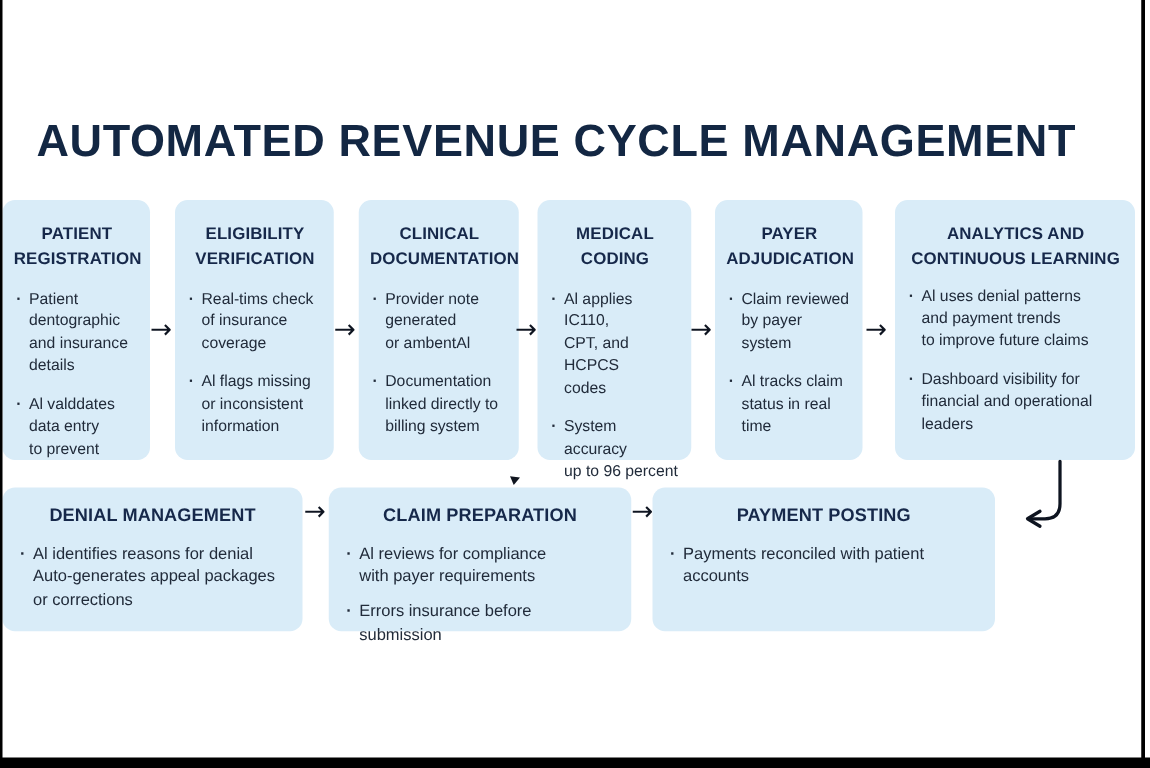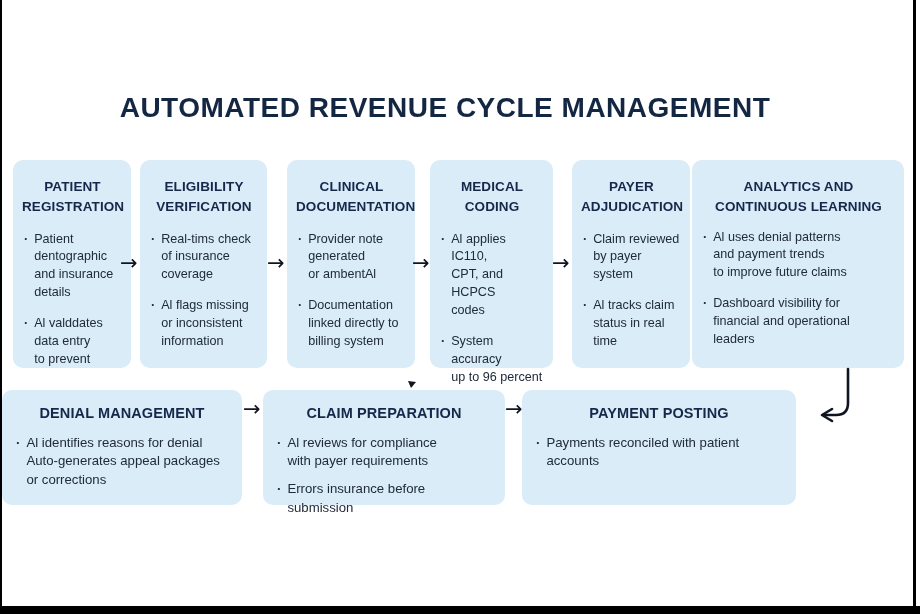--- a/index.html
+++ b/index.html
@@ -2,21 +2,21 @@
 <html><head>
 <meta charset="utf-8">
 <style>
   html,body{margin:0;padding:0;background:#ffffff;}
   #stage{
     position:relative;width:920px;height:614px;background:#ffffff;
     font-family:"Liberation Sans","DejaVu Sans",sans-serif;overflow:hidden;
   }
   .page-title{
     position:absolute;left:0;top:92px;width:890px;text-align:center;
-    font-size:28px;font-weight:bold;letter-spacing:0.5px;color:#132743;
+    font-size:36px;font-weight:bold;letter-spacing:0.5px;color:#132743;
     white-space:nowrap;
   }
   .flow-box{
     position:absolute;background:#d9ecf8;border-radius:10px;box-sizing:border-box;
   }
   .top-box{top:160px;height:208px;padding:17px 8px 0 9px;}
   .bot-box{top:390px;height:115px;padding:13px 12px 0 12px;}
   .box-title{
     text-align:center;font-weight:bold;color:#16284a;font-size:13.5px;
     line-height:1.5;white-space:pre-line;letter-spacing:0.1px;
@@ -38,21 +38,21 @@
   .edge{position:absolute;background:#000000;}
   svg{display:block;}
 </style>
 </head>
 <body>
 
 <div id="stage">
 
   <div class="page-title">AUTOMATED REVENUE CYCLE MANAGEMENT</div>
 
-  <div class="flow-box top-box" style="left:13px;width:118px;">
+  <div class="flow-box top-box" style="left:2px;width:118px;">
     <div class="box-title">PATIENT
 REGISTRATION</div>
     <div class="bullets">
       <div class="bullet">
           <span class="dot">·</span>
           <span class="txt">Patient
 dentographic
 and insurance
 details</span>
         </div>
@@ -142,21 +142,21 @@
           <span class="dot">·</span>
           <span class="txt">Al tracks claim
 status in real
 time</span>
         </div>
     </div>
   </div>
 
   <div class="flow-arrow" style="left:692px;top:253px;">→</div>
 
-  <div class="flow-box top-box" style="left:692px;width:212px;">
+  <div class="flow-box top-box" style="left:716px;width:192px;">
     <div class="box-title">ANALYTICS AND
 CONTINUOUS LEARNING</div>
     <div class="bullets" style="margin-top:11px;">
       <div class="bullet">
           <span class="dot">·</span>
           <span class="txt">Al uses denial patterns
 and payment trends
 to improve future claims</span>
         </div>
       <div class="bullet">

